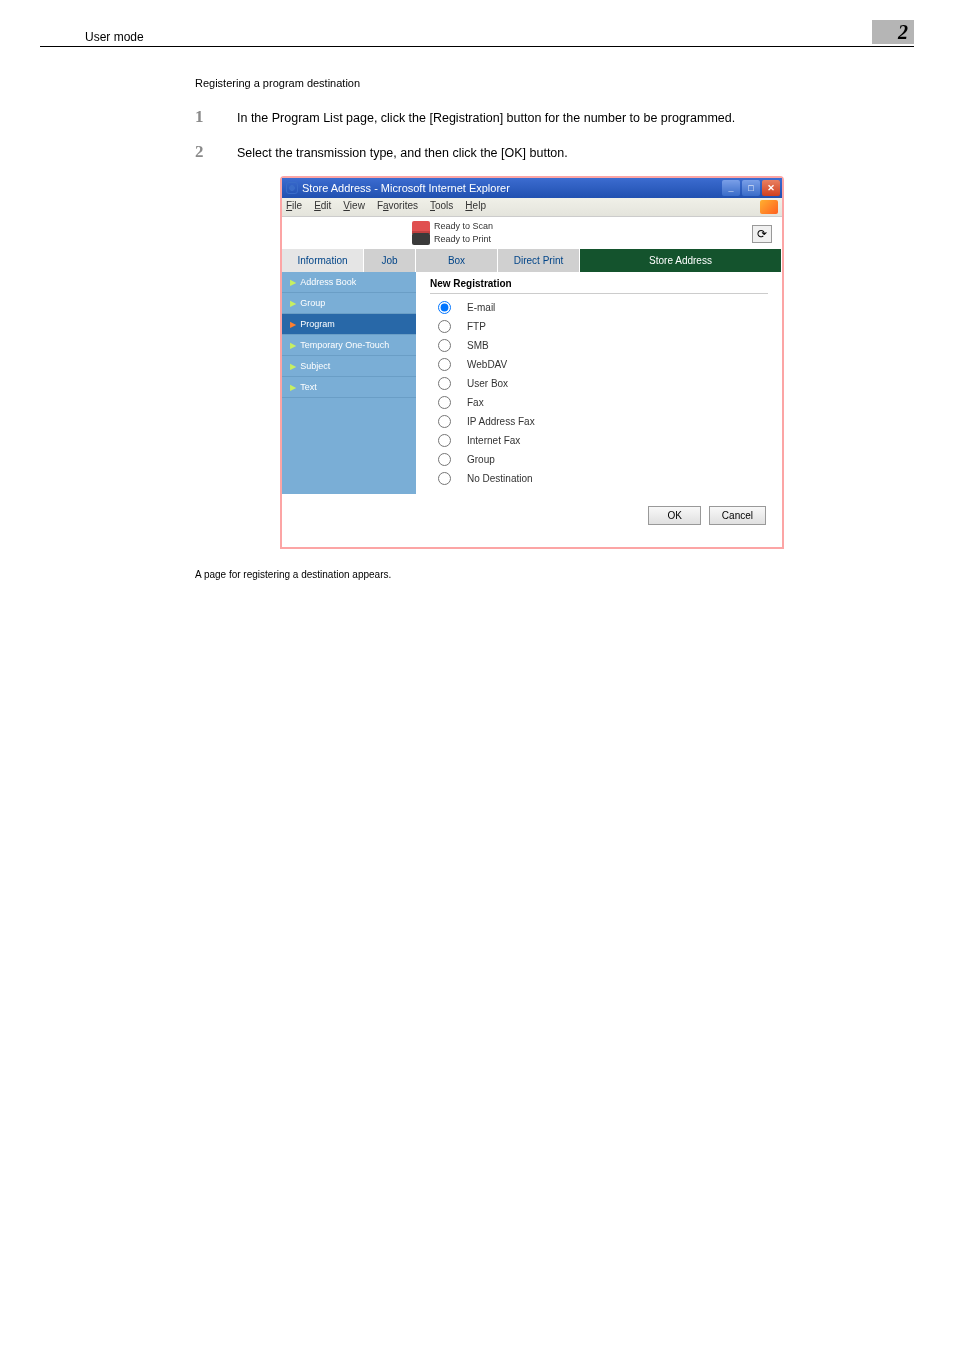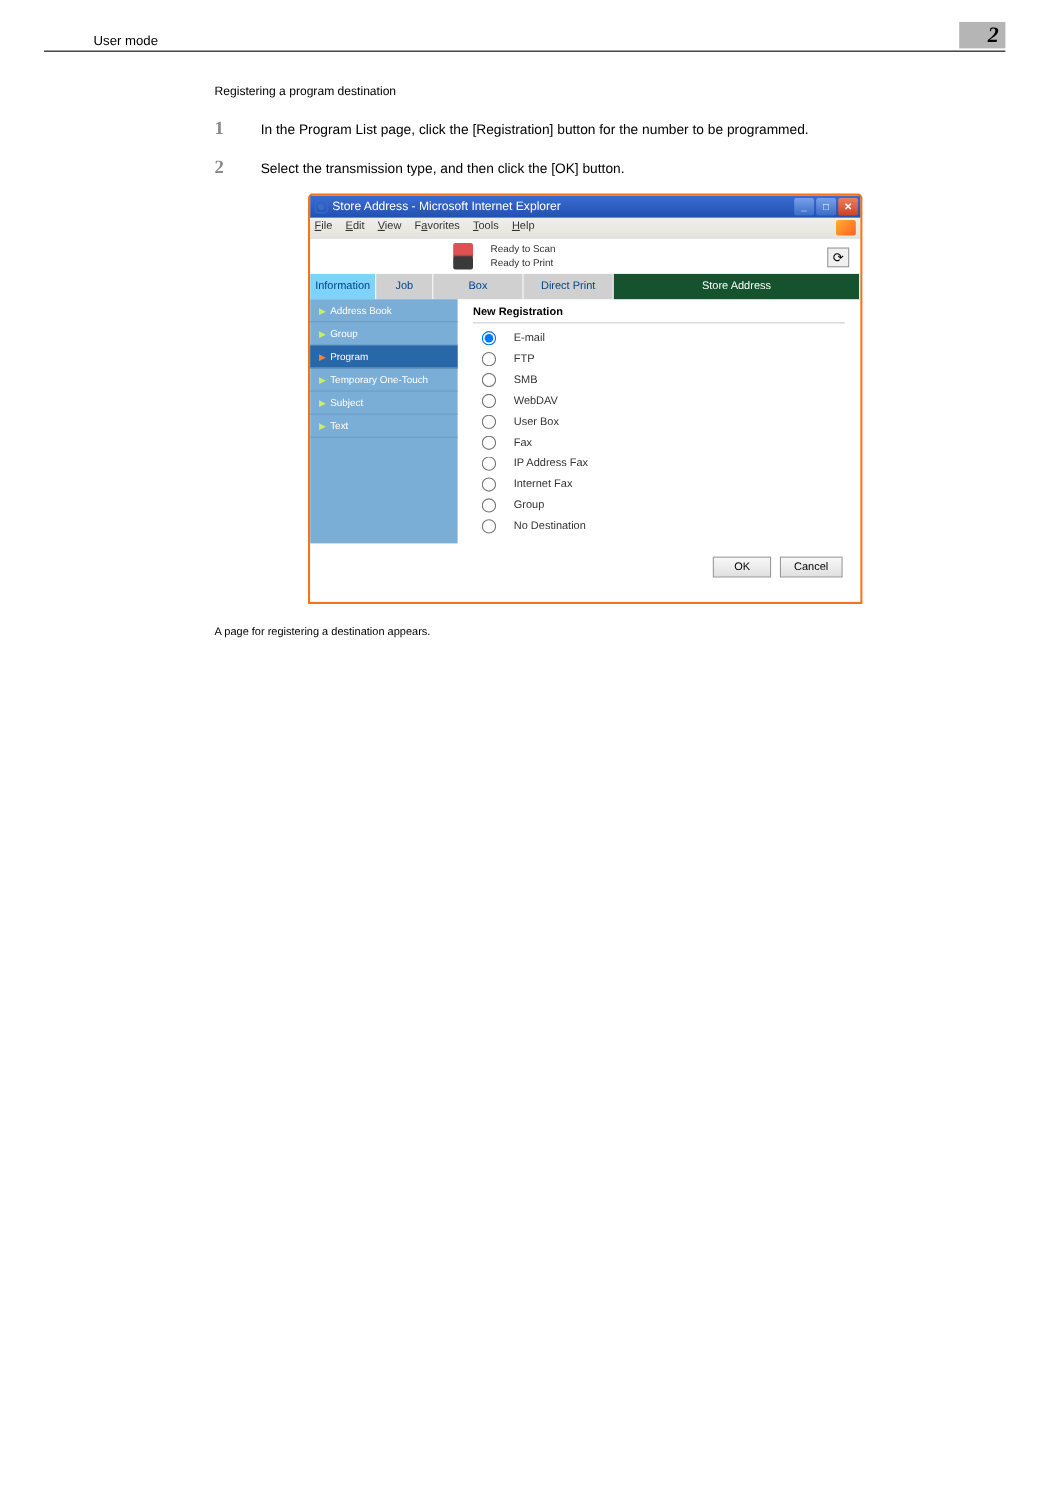--- a/index.html
+++ b/index.html
@@ -7,21 +7,21 @@
     .page { padding: 20px 0 0 0; }
     .header-line { border-bottom: 1px solid #000; margin: 0 40px; display: flex; justify-content: space-between; align-items: flex-end; padding-bottom: 2px; }
     .header-left { font-size: 12px; padding-left: 45px; }
     .header-right { width: 42px; height: 24px; background: #b5b5b5; color: #000; font-size: 20px; font-weight: bold; font-style: italic; display: flex; justify-content: flex-end; align-items: center; padding-right: 6px; font-family: Georgia, serif; }
     .content { padding: 30px 85px 0 195px; }
     .section-title { font-size: 11px; font-weight: normal; margin-bottom: 18px; }
     .step-list { list-style: none; }
     .step-item { display: flex; margin-bottom: 14px; }
     .step-num { font-family: Georgia, 'Times New Roman', serif; font-size: 17px; font-weight: bold; color: #8a8a8a; width: 42px; flex-shrink: 0; }
     .step-text { font-size: 12.5px; padding-top: 3px; line-height: 1.4; }
-    .browser-window { width: 504px; margin: 12px auto 20px auto; border: 2px solid #f97316; border-radius: 4px 4px 0 0; font-size: 10px; }
+    .browser-window { width: 504px; margin: 12px auto 20px auto; border: 2px solid #fca5a5; border-radius: 4px 4px 0 0; font-size: 10px; }
     .titlebar { background: linear-gradient(to bottom, #3c6cd0, #2050b0); color: #fff; display: flex; justify-content: space-between; align-items: center; height: 20px; padding: 0 2px 0 4px; font-size: 11px; }
     .titlebar-left { display: flex; align-items: center; gap: 4px; }
     .titlebar-controls { display: flex; gap: 2px; }
     .titlebar-btn { width: 18px; height: 16px; display: flex; align-items: center; justify-content: center; font-size: 9px; font-weight: bold; }
     .btn-min { background: linear-gradient(to bottom, #7a9fe8, #3a6cc8); color: #fff; border-radius: 2px; }
     .btn-max { background: linear-gradient(to bottom, #7a9fe8, #3a6cc8); color: #fff; border-radius: 2px; }
     .btn-close { background: linear-gradient(to bottom, #e88060, #d04020); color: #fff; border-radius: 2px; }
     .menubar { background: linear-gradient(to bottom, #f0f0e8, #e4e4dc); border-bottom: 1px solid #ccc; display: flex; justify-content: space-between; padding: 2px 4px; font-size: 10px; color: #333; }
     .menubar-items { display: flex; gap: 12px; }
     .menubar-items span u { text-decoration: underline; }
@@ -29,29 +29,29 @@
     .browser-body { background: #fff; }
     .top-row { display: flex; justify-content: space-between; align-items: center; padding: 6px 10px 4px 130px; border-bottom: 1px solid #ccc; }
     .user-area { display: flex; align-items: center; gap: 6px; }
     .user-icon { width: 14px; height: 14px; border: 1px solid #888; border-radius: 2px; display:flex; align-items:center; justify-content:center; }
     .user-icon svg { width: 10px; height: 10px; }
     .user-name { color: #0066cc; font-size: 10px; }
     .top-buttons { display: flex; gap: 6px; align-items: center; }
     .btn { background: linear-gradient(to bottom, #f8f8f8, #e0e0e0); border: 1px solid #999; padding: 3px 12px; font-size: 10px; cursor: pointer; }
     .help-icon { width: 20px; height: 18px; background: #ffd84a; border: 1px solid #aa8800; display:flex; align-items:center; justify-content:center; font-size:11px; font-weight:bold; color:#0066cc; }
     .status-row { padding: 4px 10px 6px 130px; font-size: 9px; color: #333; }
-    .status-line { display: flex; align-items: center; gap: 16px; margin-bottom: 2px; }
+    .status-line { display: flex; align-items: center; gap: 4px; margin-bottom: 2px; }
     .scan-icon { width: 18px; height: 10px; background: #e05050; border-radius: 2px 2px 0 0; position: relative; }
     .scan-icon::after { content: ''; position: absolute; bottom: -3px; left: 0; width: 18px; height: 3px; background: #c04040; }
     .print-icon { width: 18px; height: 12px; background: #3a3a3a; border-radius: 2px; position: relative; }
     .refresh-area { display: flex; justify-content: flex-end; padding: 0 10px 6px 0; margin-top: -28px; }
     .refresh-icon { width: 20px; height: 18px; border: 1px solid #999; background: #f0f0f0; display:flex; align-items:center; justify-content:center; font-size:12px; }
     .tabs { display: flex; font-size: 10px; }
     .tab { padding: 6px 0; text-align: center; color: #004488; background: #e8e8e8; border-right: 1px solid #fff; }
-    .tab:nth-child(1) { width: 60px; background: #7dd3fc; }
+    .tab:nth-child(1) { width: 82px; background: #e5e5e5; }
     .tab:nth-child(2) { width: 52px; background: #d0d0d0; }
     .tab:nth-child(3) { width: 82px; background: #d0d0d0; }
     .tab:nth-child(4) { width: 82px; background: #d0d0d0; }
     .tab.active { background: #14532d; color: #fff; flex: 1; }
     .main-layout { display: flex; min-height: 180px; }
     .sidebar { width: 134px; background: #7aaed6; font-size: 9px; }
     .sidebar-item { padding: 5px 8px; color: #fff; border-bottom: 1px solid #6a9ec6; display:flex; align-items:center; gap:4px; }
     .sidebar-item.current { background: #2868a8; color: #fff; }
     .sidebar-marker { color: #c8f060; font-size: 8px; }
     .sidebar-item.current .sidebar-marker { color: #ff8030; }

